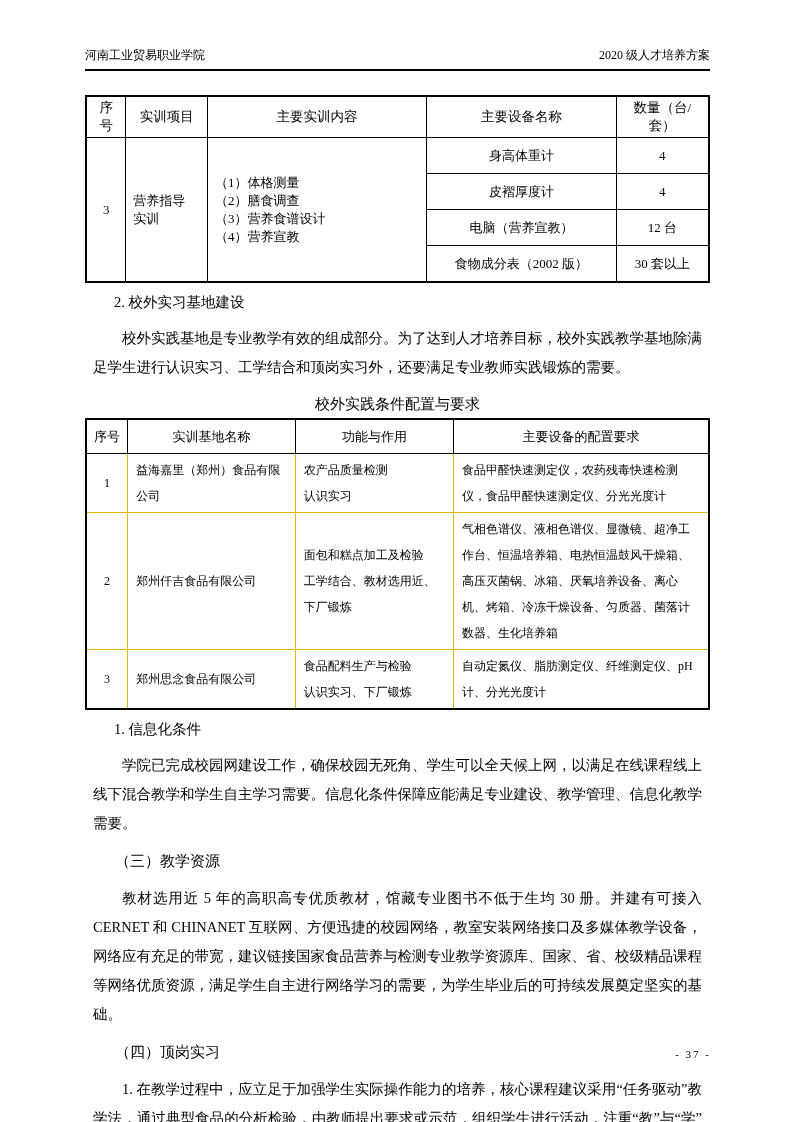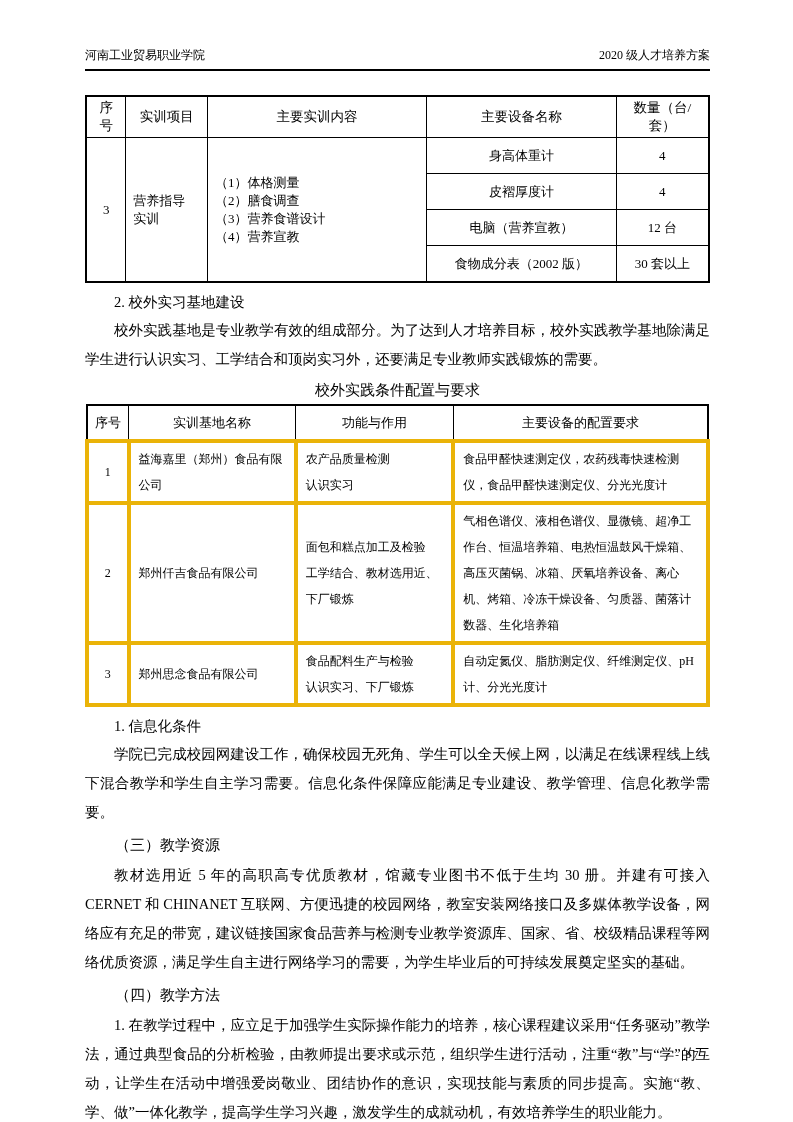--- a/index.html
+++ b/index.html
@@ -21,25 +21,25 @@
   
   table{border-collapse:collapse;width:100%;table-layout:fixed;padding-left:12px;}
   .t1{margin-top:24px;font-size:13px;border:2px solid #000;}
   .t1 th,.t1 td{border:1px solid #000;padding:2px 7px;vertical-align:middle;}
   .t1 th{font-weight:normal;font-size:13.5px;height:33px;text-align:center;}
   .t1 .cell-center{text-align:center;}
   .t1 .equip-row td{height:31px;}
   .t1 .lines div{line-height:18px;text-align:left;}
   .t2{font-size:12px;border:2px solid #000;}
   .t2 th{font-weight:normal;font-size:13px;height:29px;text-align:center;border:1px solid #000;padding:2px 6px;}
-  .t2 td{border:4px solid #eab308;padding:3px 8px;vertical-align:middle;line-height:26px;text-align:left;}
+  .t2 td{border:1px solid #eab308;padding:3px 8px;vertical-align:middle;line-height:26px;text-align:left;}
   .t2 .cell-center{text-align:center;}
   
   .h-num{font-size:14.5px;line-height:28px;margin:5px 0 0 0;text-indent:2em;}
-  .para{font-size:14.5px;line-height:29px;margin:0;text-indent:2em;text-align:justify;}
+  .para{font-size:14.5px;line-height:29px;margin:8px;text-indent:2em;text-align:justify;}
   .table-title{
     font-size:15px;font-weight:normal;text-align:center;line-height:27px;margin:2px 0 1px 0;
     font-family:"Liberation Sans","DejaVu Sans",sans-serif;
   }
   .h-bold{
     font-size:15px;font-weight:normal;line-height:30px;margin:3px 0 1px 0;text-indent:2em;
     font-family:"Liberation Sans","DejaVu Sans",sans-serif;
   }
   
   .pg-footer{
@@ -154,19 +154,19 @@
       </tr>
     </tbody>
   </table>
 
   <div class="h-num">1. 信息化条件</div>
   <p class="para">学院已完成校园网建设工作，确保校园无死角、学生可以全天候上网，以满足在线课程线上线下混合教学和学生自主学习需要。信息化条件保障应能满足专业建设、教学管理、信息化教学需要。</p>
 
   <div class="h-bold">（三）教学资源</div>
   <p class="para">教材选用近 5 年的高职高专优质教材，馆藏专业图书不低于生均 30 册。并建有可接入 CERNET 和 CHINANET 互联网、方便迅捷的校园网络，教室安装网络接口及多媒体教学设备，网络应有充足的带宽，建议链接国家食品营养与检测专业教学资源库、国家、省、校级精品课程等网络优质资源，满足学生自主进行网络学习的需要，为学生毕业后的可持续发展奠定坚实的基础。</p>
 
-  <div class="h-bold">（四）教学方法</div>
+  <div class="h-bold">（四）顶岗实习</div>
   <p class="para">1. 在教学过程中，应立足于加强学生实际操作能力的培养，核心课程建议采用“任务驱动”教学法，通过典型食品的分析检验，由教师提出要求或示范，组织学生进行活动，注重“教”与“学”的互动，让学生在活动中增强爱岗敬业、团结协作的意识，实现技能与素质的同步提高。实施“教、学、做”一体化教学，提高学生学习兴趣，激发学生的成就动机，有效培养学生的职业能力。</p>
   <p class="para">2. 在教学过程中，要创设工作情景，同时应加大实践实操的容量，要紧密结合职业技能证书的考</p>
 
   <div class="pg-footer">- 37 -</div>
 
 </div>
 
 </body></html>

